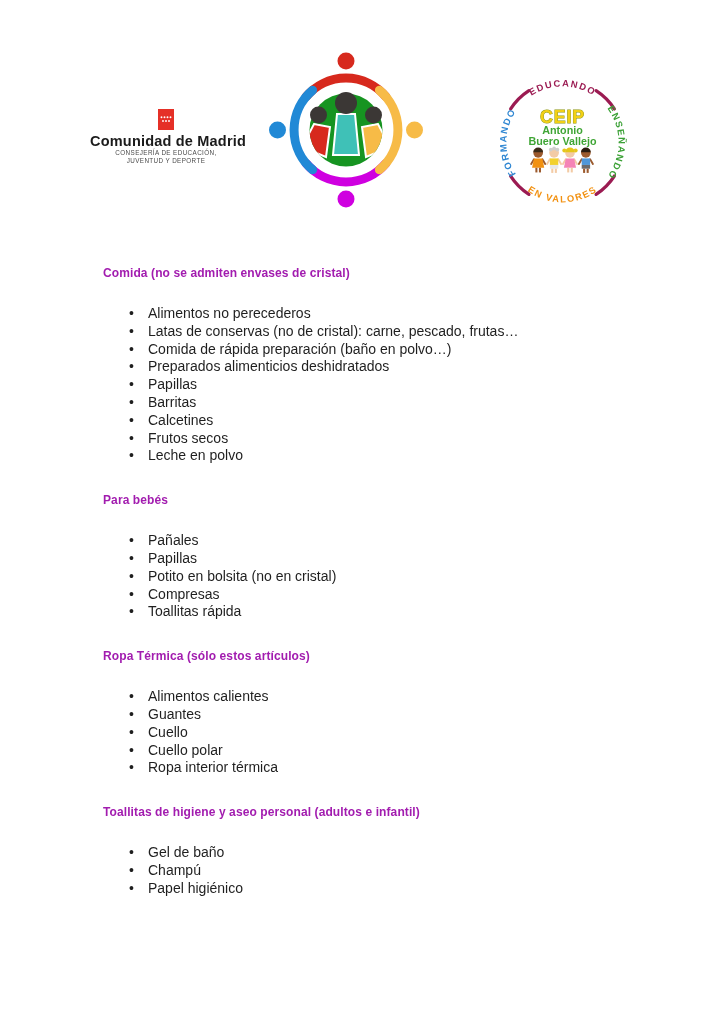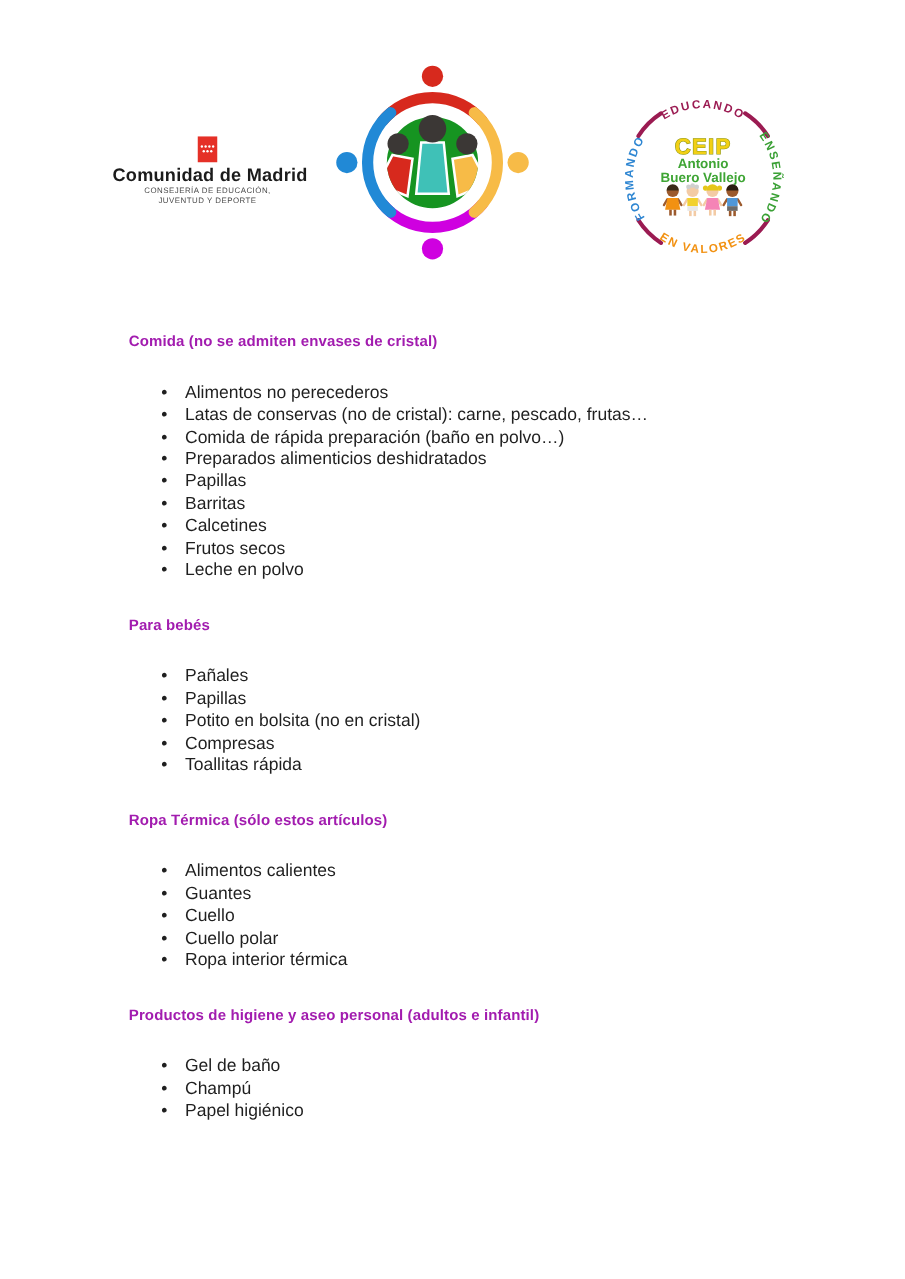--- a/index.html
+++ b/index.html
@@ -194,21 +194,21 @@
       <ul class="bullet-list">
           <li>Alimentos calientes</li>
           <li>Guantes</li>
           <li>Cuello</li>
           <li>Cuello polar</li>
           <li>Ropa interior térmica</li>
         </ul>
     </section>
 
     <section class="list-section">
-      <h2 class="section-heading">Productos de higiene y aseo personal (adultos e infantil)</h2>
+      <h2 class="section-heading">Toallitas de higiene y aseo personal (adultos e infantil)</h2>
       <ul class="bullet-list">
           <li>Gel de baño</li>
           <li>Champú</li>
           <li>Papel higiénico</li>
         </ul>
     </section>
   </div>
 
 </div>
 

